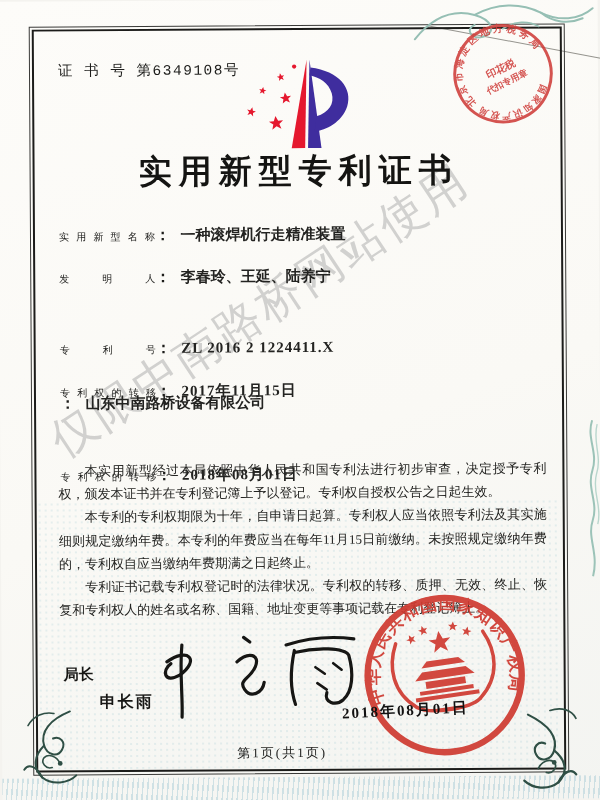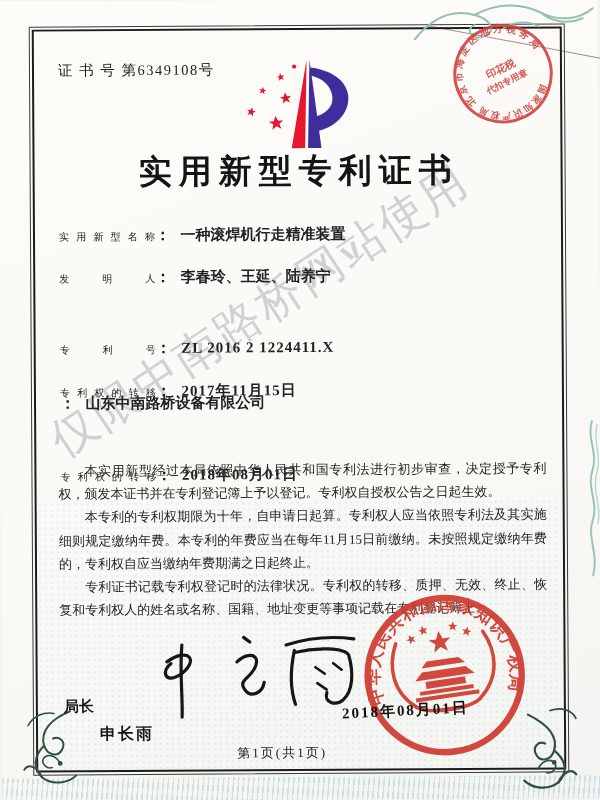--- a/index.html
+++ b/index.html
@@ -14,42 +14,42 @@
   
   .speckle{position:absolute;left:36px;top:500px;width:524px;height:268px;
     background-image:radial-gradient(rgba(110,175,190,0.15) 1px,rgba(0,0,0,0) 1.4px);
     background-size:6px 6px;z-index:0;}
   .bottom-band{position:absolute;left:0;top:777px;width:600px;height:23px;
     background:repeating-linear-gradient(95deg,rgba(125,180,198,.32) 0 1.5px,rgba(255,255,255,0) 1.5px 5px);z-index:0;}
   .paper-edge{position:absolute;left:430px;top:26px;width:180px;height:0;
     border-top:1.5px solid #95948e;transform:rotate(11deg);transform-origin:left top;z-index:0;}
   
   .cert-no{position:absolute;left:60px;top:60px;font-size:14.5px;letter-spacing:1.5px;
-    color:#1d1d1b;z-index:2;}
+    color:#1d1d1b;z-index:2;font-family:Liberation Mono, monospace;}
   .title{position:absolute;left:0;top:149px;width:600px;text-align:center;
     font-size:33px;font-weight:700;letter-spacing:7px;color:#141412;z-index:2;}
   
   .field-row{position:absolute;left:60px;display:flex;align-items:baseline;z-index:2;}
   .field-row:nth-of-type(1){top:224px}.field-row:nth-of-type(2){top:266px}
   .field-row:nth-of-type(3){top:308px}.field-row:nth-of-type(4){top:350px}
   .field-row:nth-of-type(5){top:392px}.field-row:nth-of-type(6){top:434px}
   .f-label{display:inline-block;width:96px;font-size:10px;font-weight:400;
     color:#1c1c1a;text-align:justify;text-align-last:justify;}
   .f-colon{font-size:15.5px;font-weight:700;color:#1c1c1a;margin-right:10px;}
   .f-value{font-size:15px;font-weight:700;color:#232321;}
   .v-sans{font-family:"Liberation Sans","DejaVu Sans",sans-serif;}
   .v-serif{letter-spacing:1px;margin-top:31px;}
   
   .body-text{position:absolute;left:58px;top:458px;width:488px;z-index:2;
     font-size:13px;line-height:23.2px;color:#242422;text-align:justify;}
   .body-text p{margin:0;text-indent:2em;}
   
   .signer{position:absolute;left:62px;top:664px;z-index:2;
     font-family:"Liberation Sans","DejaVu Sans",sans-serif;color:#171715;}
-  .signer .s-title{font-size:15px;font-weight:700;margin-bottom:8px;margin-top:32px;}
+  .signer .s-title{font-size:15px;font-weight:700;margin-bottom:8px;}
   .signer .s-name{font-size:16px;font-weight:700;letter-spacing:2px;margin-left:36px;}
   .signature{position:absolute;left:148px;top:626px;z-index:3;}
   
   .tax-stamp{position:absolute;left:446px;top:16px;z-index:4;opacity:.88;}
   .big-seal{position:absolute;left:353px;top:586px;z-index:4;opacity:.92;}
   .issue-date{position:absolute;left:340px;top:702px;z-index:5;font-size:15px;
     font-weight:700;letter-spacing:2px;color:#111;transform:rotate(-2.5deg);}
   .page-footer{position:absolute;left:175px;top:744px;width:210px;text-align:center;
     font-size:13px;letter-spacing:2px;color:#232321;z-index:2;}
   

